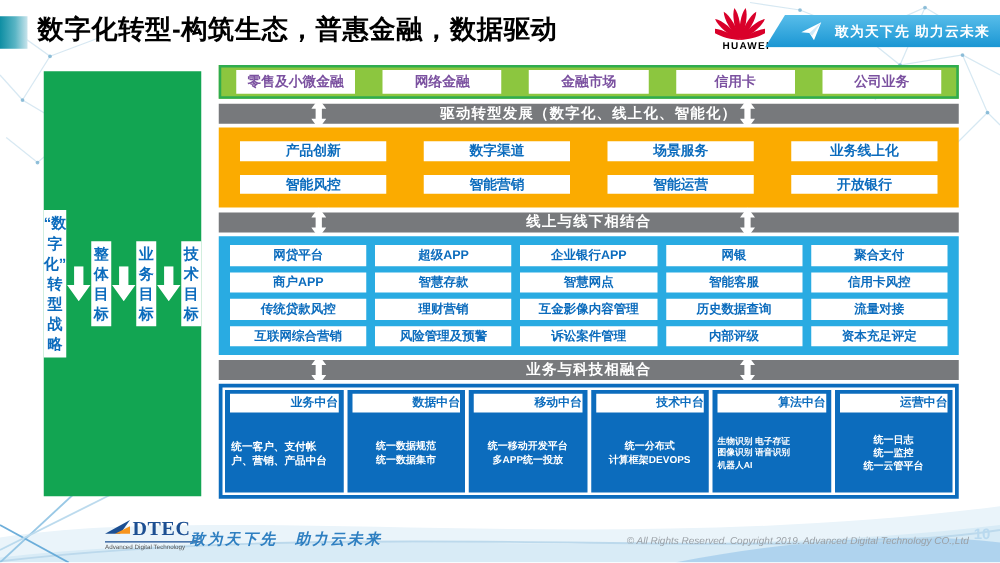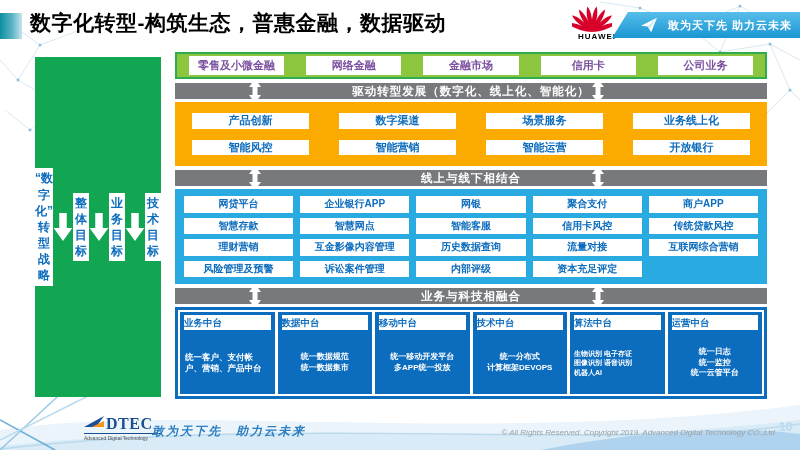--- a/index.html
+++ b/index.html
@@ -51,21 +51,21 @@
           gap:11px 30px;padding:11px 17px;}
   .yellow .wbox{font-size:11px;}
   .lblue{position:absolute;left:0;top:137px;width:100%;height:95px;background:#29abe2;
          box-sizing:border-box;display:grid;grid-template-columns:repeat(5,1fr);
          gap:5px 7px;padding:7px 9px;}
   .lblue .wbox{font-size:10px;}
   .dblue{position:absolute;left:0;top:255px;width:100%;height:92px;box-sizing:border-box;
          background:#fff;border:3px solid #0c6cbd;display:grid;grid-template-columns:repeat(6,1fr);
          gap:3px;padding:2px;}
   .pcol{background:#0c6cbd;display:flex;flex-direction:column;}
-  .pcol .phead{background:#fff;color:#0c6cbd;font-size:9.5px;font-weight:bold;text-align:left;
+  .pcol .phead{background:#fff;color:#0c6cbd;font-size:9.5px;font-weight:bold;text-align:right;
                margin:3px 4px 2px 4px;height:15px;line-height:15px;}
   .pcol .pbody{color:#fff;font-size:8px;font-weight:bold;line-height:1.35;text-align:center;
                padding:2px 3px;white-space:pre-line;flex:1;display:flex;flex-direction:column;justify-content:center;}
   .pcol.c0 .pbody{text-align:left;font-size:8.5px;padding:2px 5px;}
   .pcol.c4 .pbody{text-align:left;font-size:7px;padding:2px 4px;}
 
   
   .adtec{position:absolute;left:84px;top:416px;width:78px;}
   .adtec-row{display:flex;align-items:flex-end;font-family:Liberation Serif, serif;}
   .adtec-name{font-size:16px;font-weight:bold;color:#1c4f92;letter-spacing:.5px;line-height:14px;}
@@ -230,20 +230,21 @@
       <span>线上与线下相结合</span>
       <span class="darr a2">
         <svg width="12" height="24" viewBox="0 0 12 24">
             <path d="M6 0 L12 8 H8.5 V16 H12 L6 24 L0 16 H3.5 V8 H0 Z" fill="#fff"></path>
           </svg>
       </span>
     </div>
 
     <div class="lblue">
       <div class="wbox">网贷平台</div>
+      <div class="wbox">超级APP</div>
       <div class="wbox">企业银行APP</div>
       <div class="wbox">网银</div>
       <div class="wbox">聚合支付</div>
       <div class="wbox">商户APP</div>
       <div class="wbox">智慧存款</div>
       <div class="wbox">智慧网点</div>
       <div class="wbox">智能客服</div>
       <div class="wbox">信用卡风控</div>
       <div class="wbox">传统贷款风控</div>
       <div class="wbox">理财营销</div>

